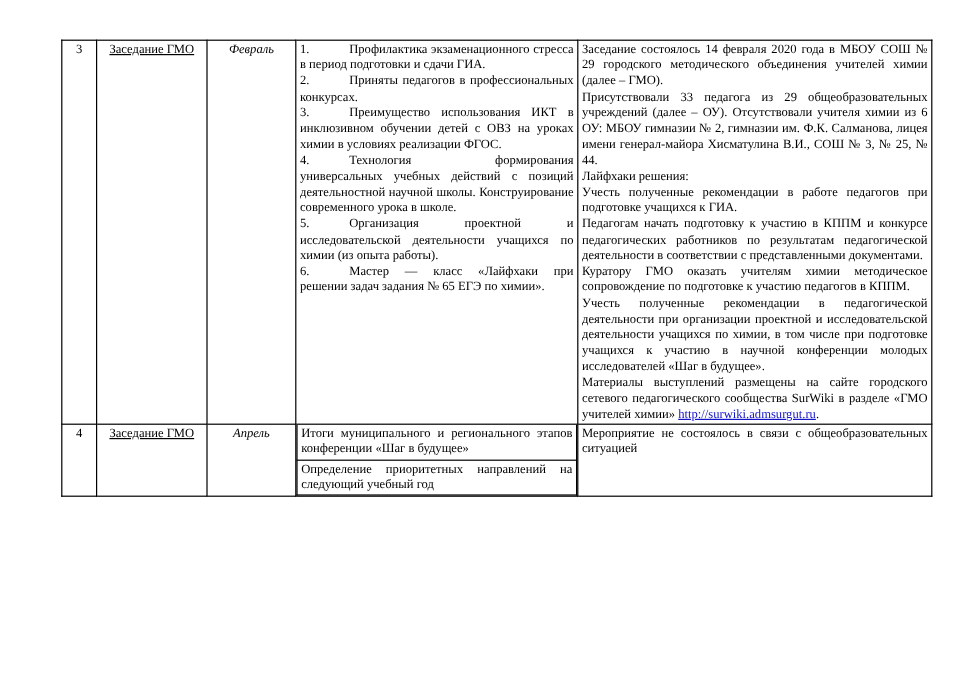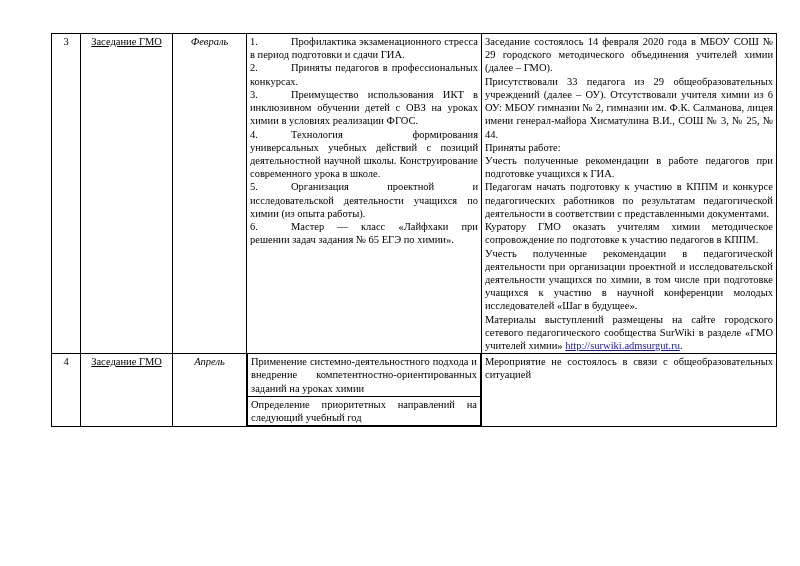--- a/index.html
+++ b/index.html
@@ -117,21 +117,21 @@
             <li><span class="num">2.</span><span class="firstindent"></span><span>Приняты педагогов в профессиональных конкурсах.</span></li>
             <li><span class="num">3.</span><span class="firstindent"></span><span>Преимущество использования ИКТ в инклюзивном обучении детей с ОВЗ на уроках химии в условиях реализации ФГОС.</span></li>
             <li><span class="num">4.</span><span class="firstindent"></span><span>Технология формирования универсальных учебных действий с позиций деятельностной научной школы. Конструирование современного урока в школе.</span></li>
             <li><span class="num">5.</span><span class="firstindent"></span><span>Организация проектной и исследовательской деятельности учащихся по химии (из опыта работы).</span></li>
             <li><span class="num">6.</span><span class="firstindent"></span><span>Мастер — класс «Лайфхаки при решении задач задания № 65 ЕГЭ по химии».</span></li>
           </ul>
         </td>
         <td class="col-result">
           <p class="p-just">Заседание состоялось 14 февраля 2020 года в МБОУ СОШ № 29 городского методического объединения учителей химии (далее – ГМО).</p>
           <p class="p-just">Присутствовали 33 педагога из 29 общеобразовательных учреждений (далее – ОУ). Отсутствовали учителя химии из 6 ОУ: МБОУ гимназии № 2, гимназии им. Ф.К. Салманова, лицея имени генерал-майора Хисматулина В.И., СОШ № 3, № 25, № 44.</p>
-          <p class="p-left">Приняты работе:</p>
+          <p class="p-left">Лайфхаки решения:</p>
           <p class="p-just">Учесть полученные рекомендации в работе педагогов при подготовке учащихся к ГИА.</p>
           <p class="p-just">Педагогам начать подготовку к участию в КППМ и конкурсе педагогических работников по результатам педагогической деятельности в соответствии с представленными документами.</p>
           <p class="p-just">Куратору ГМО оказать учителям химии методическое сопровождение по подготовке к участию педагогов в КППМ.</p>
           <p class="p-just">Учесть полученные рекомендации в педагогической деятельности при организации проектной и исследовательской деятельности учащихся по химии, в том числе при подготовке учащихся к участию в научной конференции молодых исследователей «Шаг в будущее».</p>
           <p class="p-just"><span>Материалы выступлений размещены на сайте городского сетевого педагогического сообщества SurWiki в разделе «ГМО учителей химии» </span><a class="link" href="#">http://surwiki.admsurgut.ru</a><span>.</span></p>
         </td>
       </tr>
 
       <tr>
         <td class="col-num">
@@ -141,21 +141,21 @@
           <span>Заседание ГМО</span>
         </td>
         <td class="col-month">
           <span>Апрель</span>
         </td>
         <td class="col-topics cellpad-r" style="padding:0;">
           <table class="inner-table">
             <tbody>
               <tr>
                 <td style="padding:1px 3px;">
-                  <p class="p-just">Применение системно-деятельностного подхода и внедрение компетентностно-ориентированных заданий на уроках химии</p>
+                  <p class="p-just">Итоги муниципального и регионального этапов конференции «Шаг в будущее»</p>
                 </td>
               </tr>
               <tr>
                 <td style="padding:1px 3px;margin-top:16px;">
                   <p class="p-just">Определение приоритетных направлений на следующий учебный год</p>
                 </td>
               </tr>
             </tbody>
           </table>
         </td>

